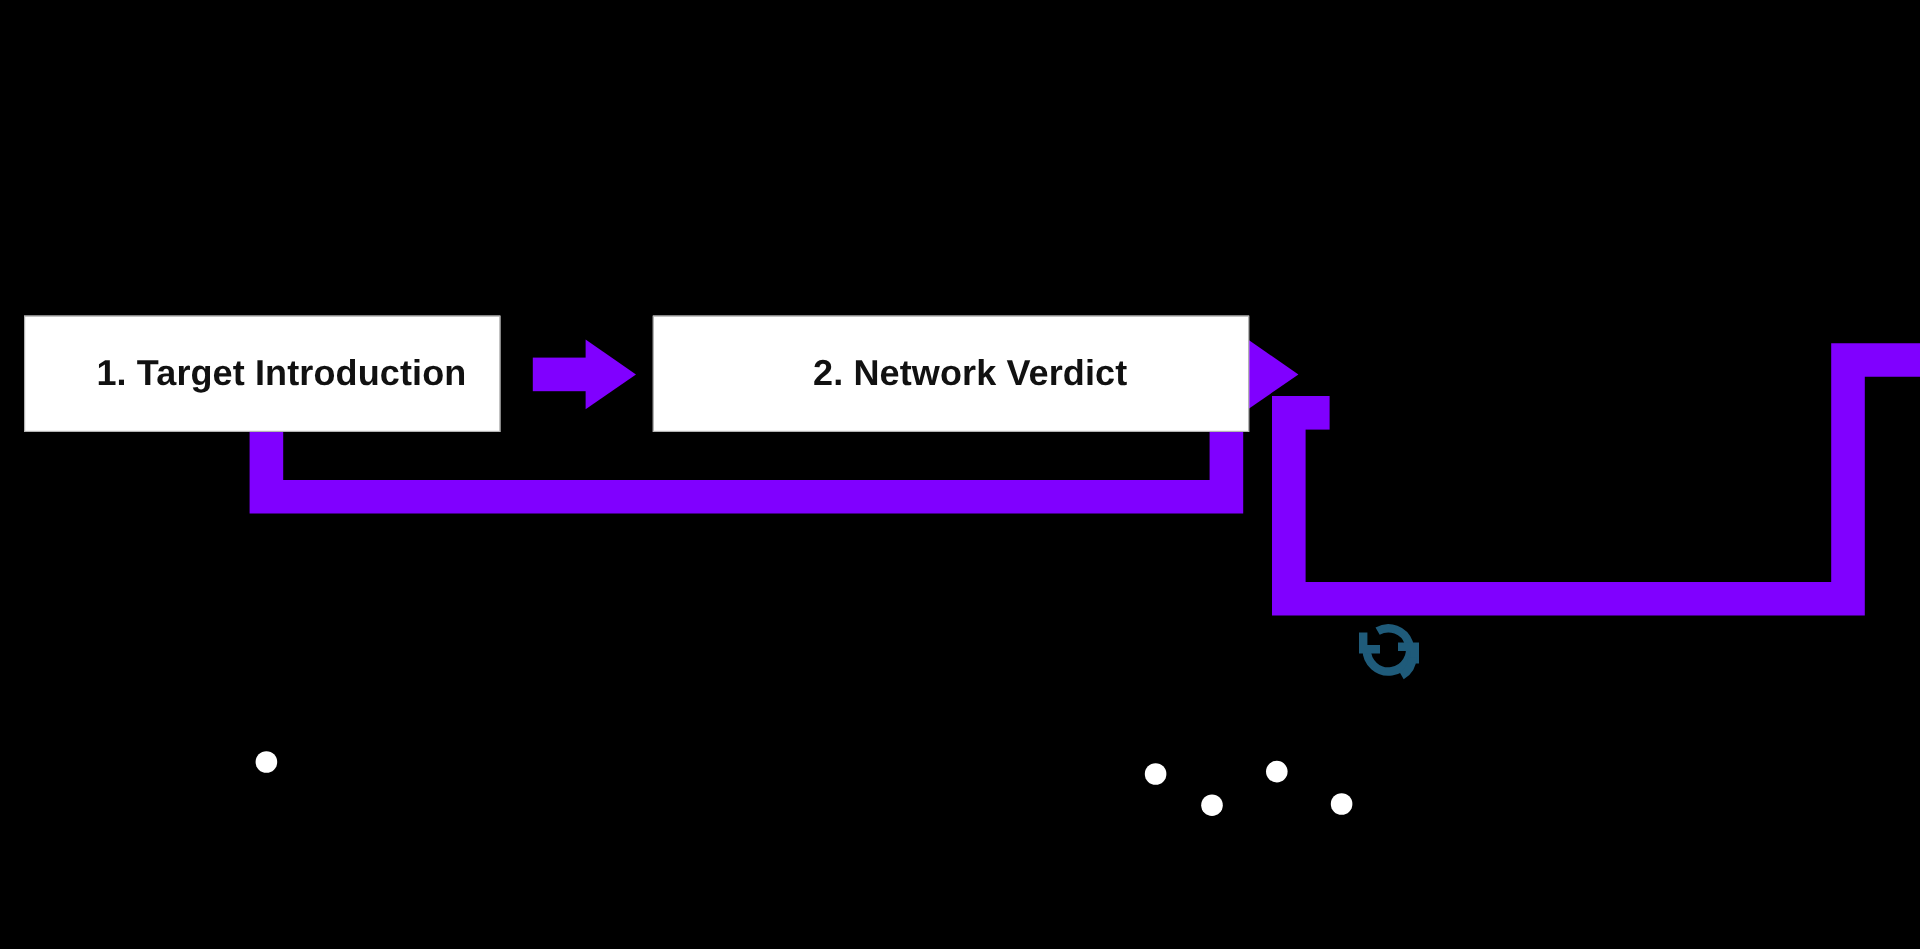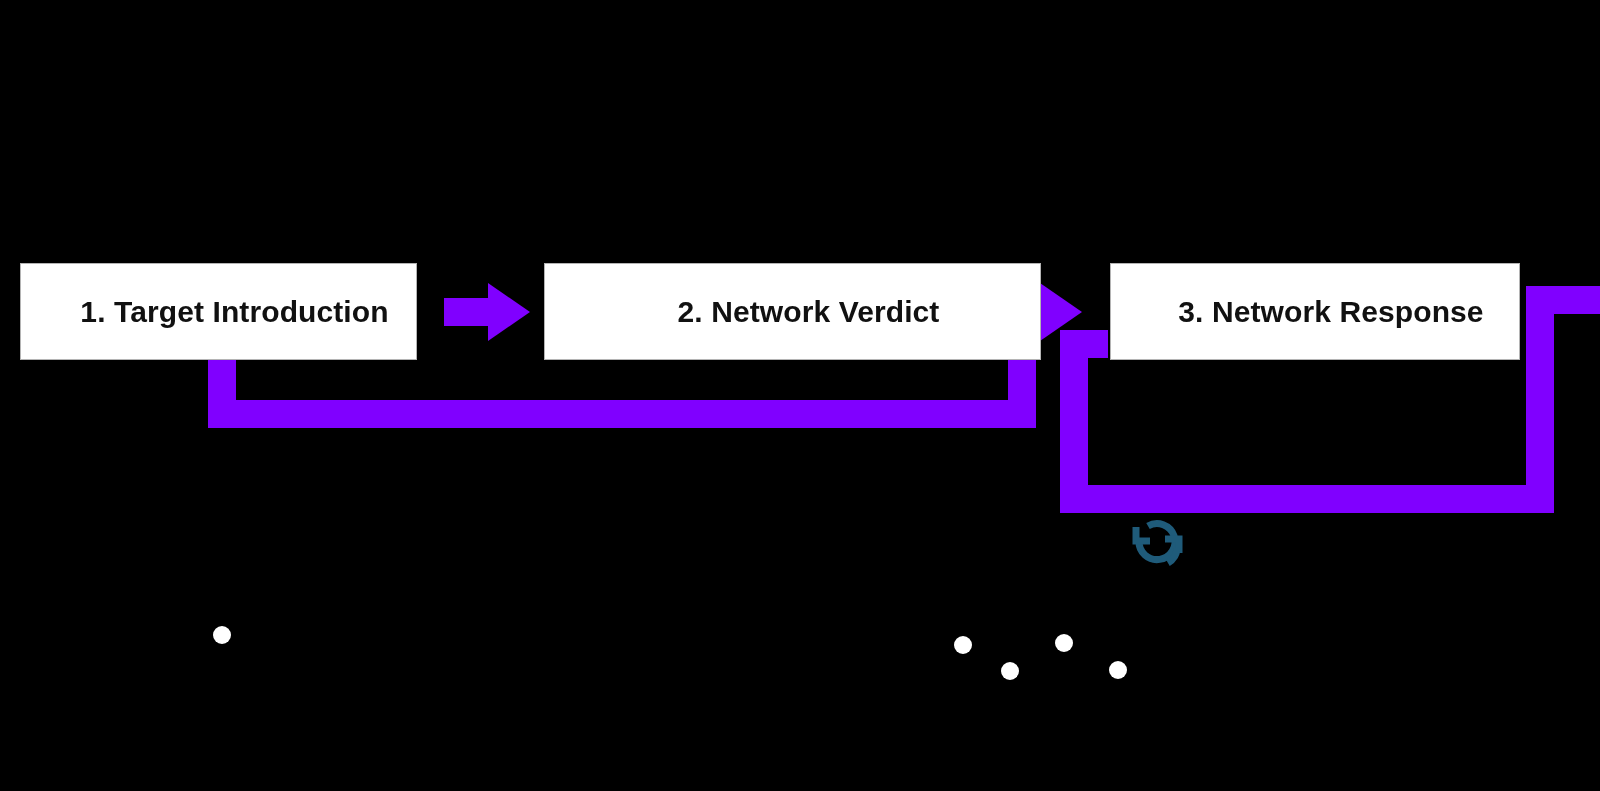--- a/index.html
+++ b/index.html
@@ -89,23 +89,20 @@
   </svg>
 
   <div class="node-box" id="node-1">
     <span class="node-label">1. Target Introduction</span>
   </div>
 
   <div class="node-box" id="node-2">
     <span class="node-label">2. Network Verdict</span>
   </div>
 
-  <div class="node-box" id="node-3">
-    <span class="node-label">3. Network Response</span>
-  </div>
 
   <div class="dot" style="left:213px; top:626px; width:18px; height:18px;"></div>
   <div class="dot" style="left:954px; top:636px; width:18px; height:18px;"></div>
   <div class="dot" style="left:1055px; top:634px; width:18px; height:18px;"></div>
   <div class="dot" style="left:1001px; top:662px; width:18px; height:18px;"></div>
   <div class="dot" style="left:1109px; top:661px; width:18px; height:18px;"></div>
 
 </div>
 
 </body></html>

